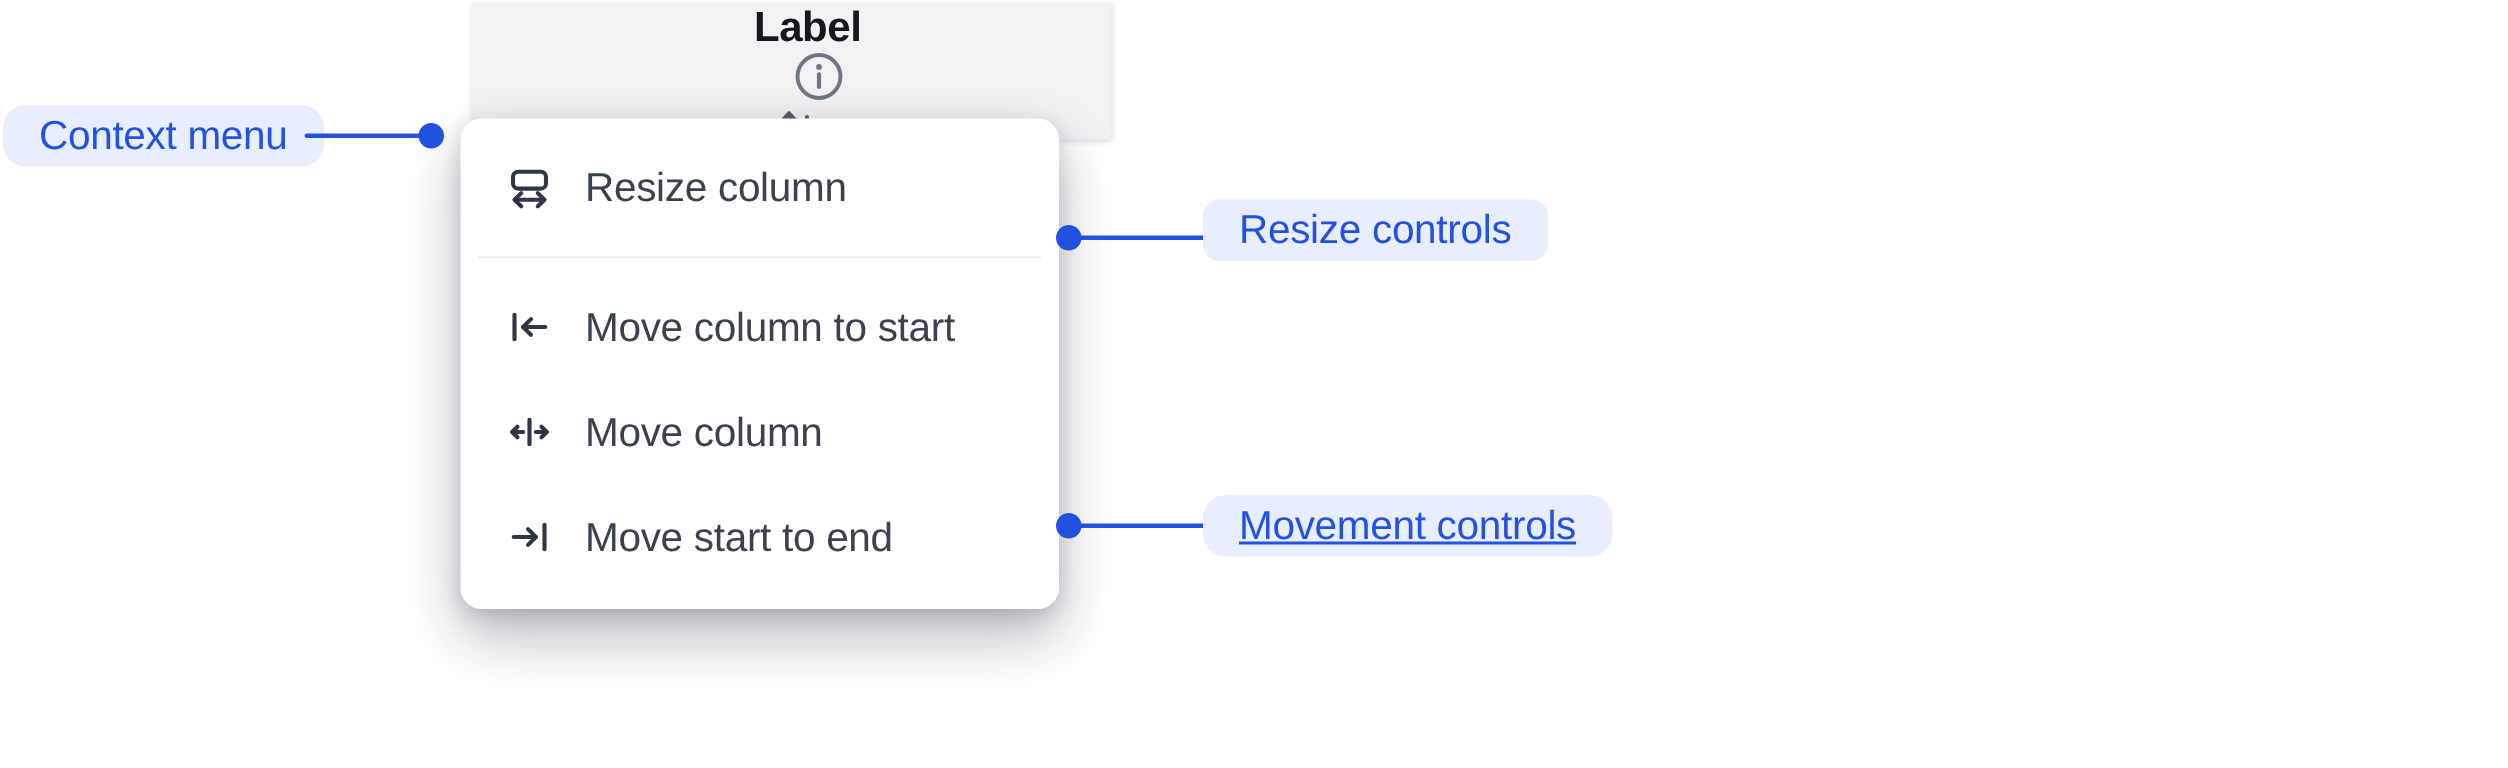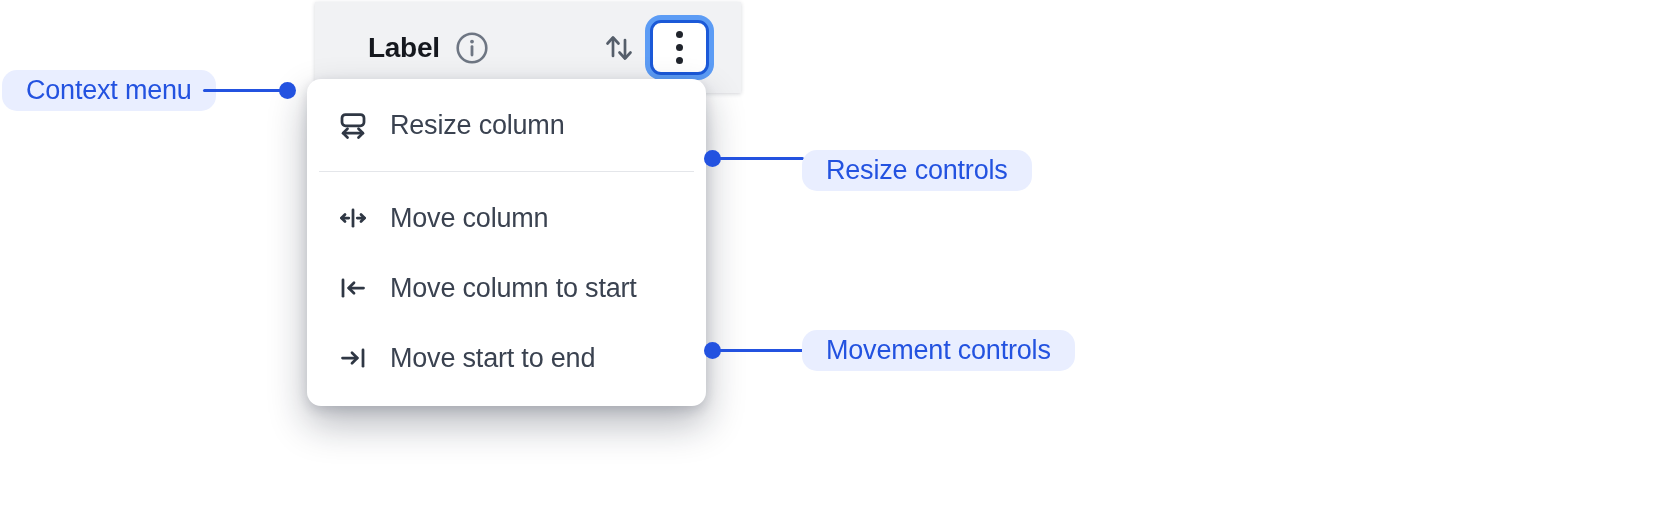--- a/index.html
+++ b/index.html
@@ -10,20 +10,21 @@
   }
   .stage { position: absolute; inset: 0; }
 
   
   .col-header {
     position: absolute; left: 315px; top: 2px; width: 426px; height: 91px;
     background: #f1f2f4;
     box-shadow: 0 1px 4px rgba(20,30,50,0.18);
     display: flex; align-items: center;
     padding: 0 32px 0 53px;
+    flex-direction: column;
   }
   .col-header .label {
     font-size: 28px; font-weight: 700; color: #15181e; letter-spacing: -0.3px;
   }
   .icon { display: inline-flex; align-items: center; justify-content: center; flex: 0 0 auto; }
   .info-icon { margin-left: 15px; }
   .spacer { flex: 1 1 auto; }
   .sort-icon { margin-right: 15px; }
 
   .kebab-btn {
@@ -61,25 +62,25 @@
     font-size: 27px; font-weight: 500; letter-spacing: -0.2px;
     padding: 0 24px; white-space: nowrap;
   }
   .leader { position: absolute; height: 3px; background: #2352e0; border-radius: 2px; }
   .leader-dot { position: absolute; width: 17px; height: 17px; border-radius: 50%; background: #2352e0; }
 
   .pill-context { left: 2px; top: 70px; }
   .line-context { left: 203px; top: 89px; width: 78px; }
   .dot-context  { left: 279px; top: 82px; }
 
-  .pill-resize { left: 802px; top: 150px; }
+  .pill-resize { left: 802px; top: 133px; border-radius: 11px; }
   .line-resize { left: 712px; top: 157px; width: 92px; }
   .dot-resize  { left: 704px; top: 150px; }
 
-  .pill-movement { left: 802px; top: 330px; }
+  .pill-movement { left: 802px; top: 330px; text-decoration: underline; }
   .line-movement { left: 712px; top: 349px; width: 92px; }
   .dot-movement  { left: 704px; top: 342px; }
 
   svg { display: block; }
 </style>
 </head>
 <body>
 
 <div class="stage">
 
@@ -121,39 +122,39 @@
       </span>
       <span class="mi-label">Resize column</span>
     </div>
 
 
     <div class="menu-divider"></div>
 
     <div class="menu-item">
       <span class="mi-icon icon">
         <svg width="30" height="30" viewBox="0 0 24 24" fill="none" stroke="currentColor" stroke-width="2.2" stroke-linecap="round" stroke-linejoin="round">
+          <line x1="4" y1="5.5" x2="4" y2="18.5"></line>
+          <line x1="8.6" y1="12" x2="20.4" y2="12"></line>
+          <polyline points="12.8,7.8 8.6,12 12.8,16.2"></polyline>
+        </svg>
+      </span>
+      <span class="mi-label">Move column to start</span>
+    </div>
+
+    <div class="menu-item">
+      <span class="mi-icon icon">
+        <svg width="30" height="30" viewBox="0 0 24 24" fill="none" stroke="currentColor" stroke-width="2.2" stroke-linecap="round" stroke-linejoin="round">
           <line x1="12" y1="5.5" x2="12" y2="18.5"></line>
           <line x1="2.8" y1="12" x2="8.6" y2="12"></line>
           <polyline points="5.6,9.2 2.8,12 5.6,14.8"></polyline>
           <line x1="15.4" y1="12" x2="21.2" y2="12"></line>
           <polyline points="18.4,9.2 21.2,12 18.4,14.8"></polyline>
         </svg>
       </span>
       <span class="mi-label">Move column</span>
-    </div>
-
-    <div class="menu-item">
-      <span class="mi-icon icon">
-        <svg width="30" height="30" viewBox="0 0 24 24" fill="none" stroke="currentColor" stroke-width="2.2" stroke-linecap="round" stroke-linejoin="round">
-          <line x1="4" y1="5.5" x2="4" y2="18.5"></line>
-          <line x1="8.6" y1="12" x2="20.4" y2="12"></line>
-          <polyline points="12.8,7.8 8.6,12 12.8,16.2"></polyline>
-        </svg>
-      </span>
-      <span class="mi-label">Move column to start</span>
     </div>
 
     <div class="menu-item">
       <span class="mi-icon icon">
         <svg width="30" height="30" viewBox="0 0 24 24" fill="none" stroke="currentColor" stroke-width="2.2" stroke-linecap="round" stroke-linejoin="round">
           <line x1="20" y1="5.5" x2="20" y2="18.5"></line>
           <line x1="3.6" y1="12" x2="15.4" y2="12"></line>
           <polyline points="11.2,7.8 15.4,12 11.2,16.2"></polyline>
         </svg>
       </span>

